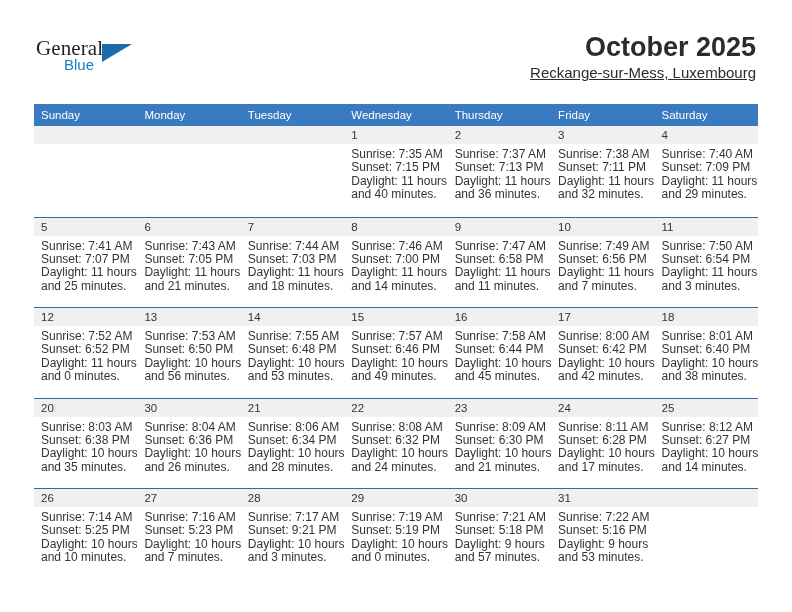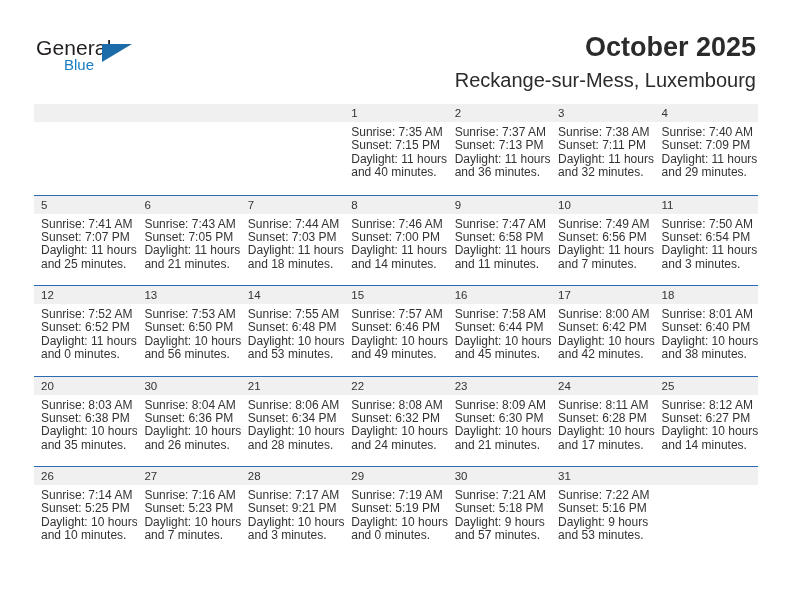--- a/index.html
+++ b/index.html
@@ -36,21 +36,21 @@
     width: 180px;
     height: 50px;
   }
   .logo-general {
     position: absolute;
     left: 0;
     top: 0;
     font-size: 21px;
     letter-spacing: 0.1px;
     color: #231f20;
-    font-family: Liberation Sans, sans-serif;
+    font-family: Liberation Serif, serif;
     text-align: right;
   }
   .logo-blue {
     position: absolute;
     left: 28px;
     top: 20px;
     font-size: 15px;
     color: #1a7cc2;
     font-family: "Liberation Sans", sans-serif;
   }
@@ -71,25 +71,25 @@
     text-align: right;
   }
   .cal-title {
     font-size: 27px;
     font-weight: bold;
     color: #2b2b2b;
     line-height: 34px;
     white-space: nowrap;
   }
   .cal-subtitle {
-    margin-top: 7px;
-    font-size: 20px;
+    font-size: 15px;
     color: #2b2b2b;
     line-height: 18px;
     white-space: nowrap;
+    text-decoration: underline;
   }
 
   
   .calendar {
     position: absolute;
     left: 34px;
     top: 104px;
     width: 724px;
   }
   .weekday-row {
@@ -155,20 +155,29 @@
     </div>
 
     <div class="title-block">
       <div class="cal-title">October 2025</div>
       <div class="cal-subtitle">Reckange-sur-Mess, Luxembourg</div>
     </div>
 
   </div>
 
   <div class="calendar">
+    <div class="weekday-row">
+      <div class="weekday">Sunday</div>
+      <div class="weekday">Monday</div>
+      <div class="weekday">Tuesday</div>
+      <div class="weekday">Wednesday</div>
+      <div class="weekday">Thursday</div>
+      <div class="weekday">Friday</div>
+      <div class="weekday">Saturday</div>
+    </div>
     <div id="weeks-container">
         <div class="week-row">
           <div class="day-cell empty">
             <div class="day-number-band"></div>
           </div>
           <div class="day-cell empty">
             <div class="day-number-band"></div>
           </div>
           <div class="day-cell empty">
             <div class="day-number-band"></div>

